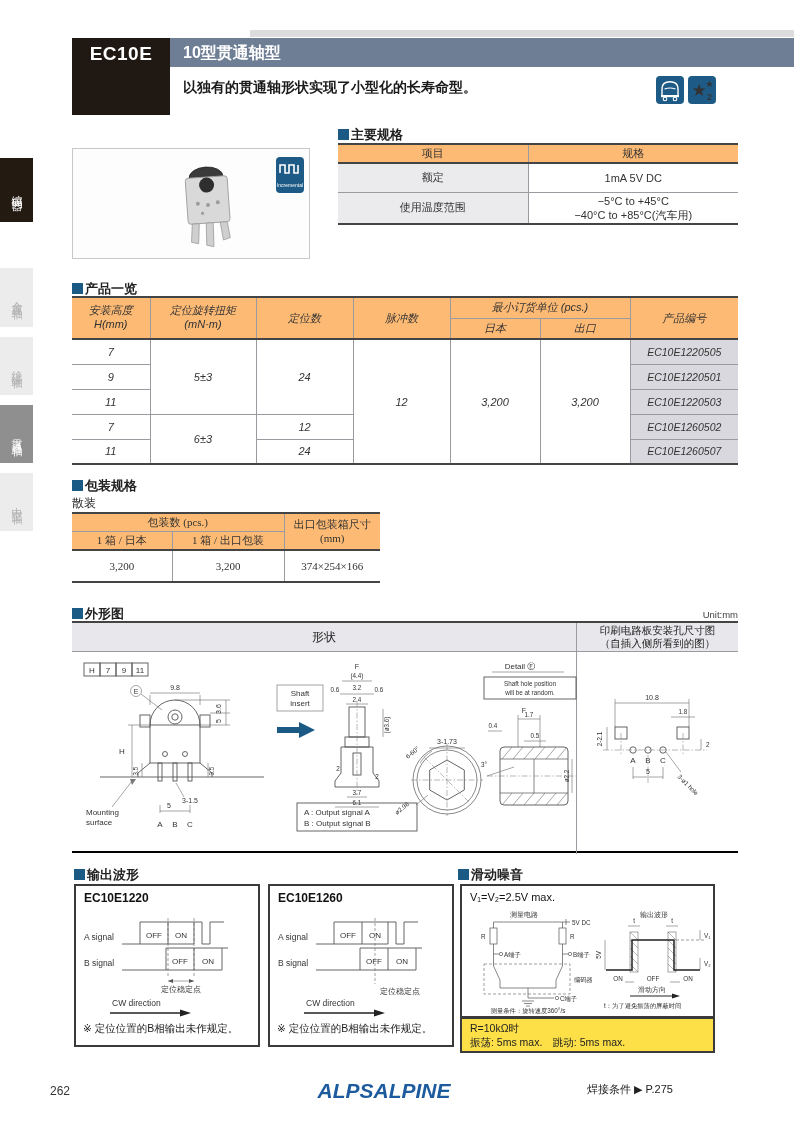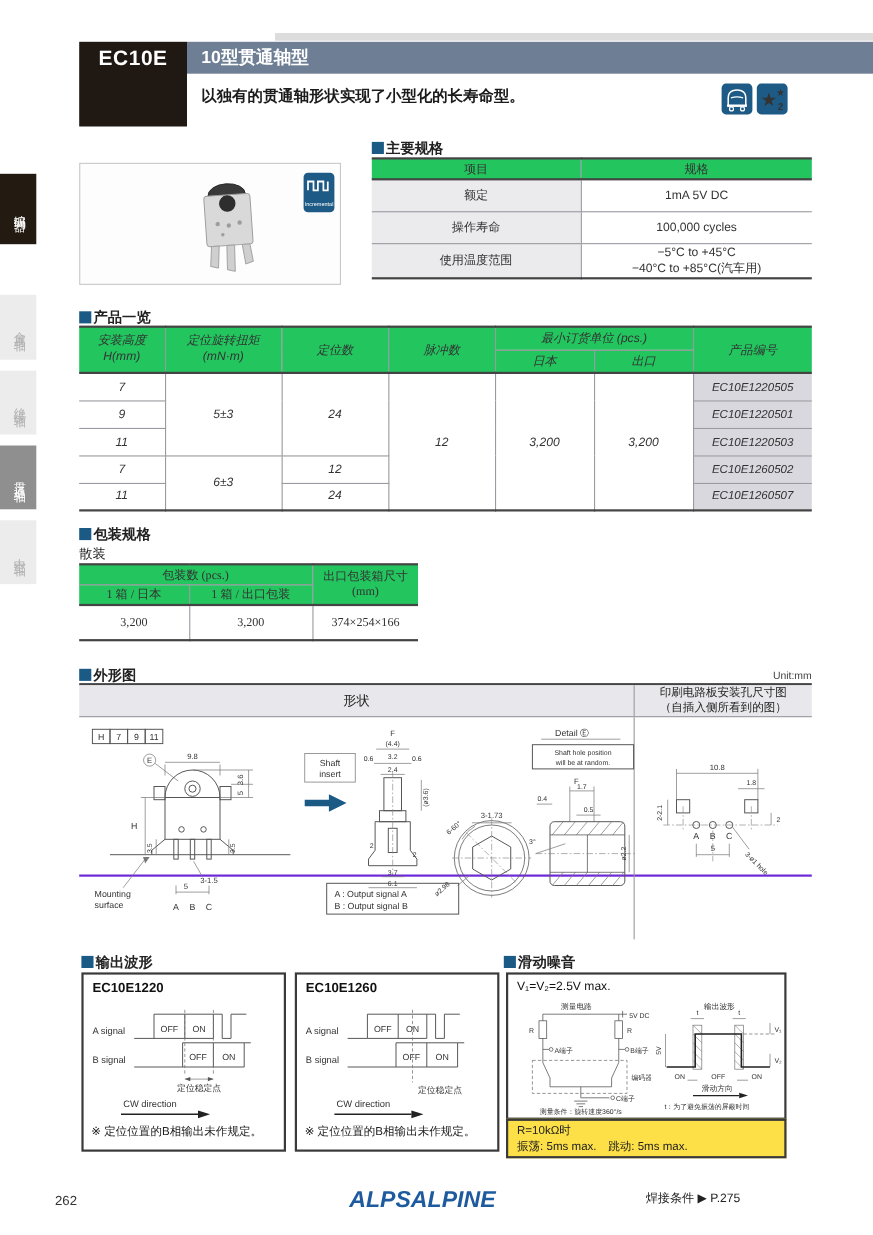--- a/index.html
+++ b/index.html
@@ -20,25 +20,25 @@
   
   .sec{font-size:13px;font-weight:bold;color:#222;}
   .sq{display:inline-block;width:11px;height:11px;background:#1c5a86;margin-right:2px;vertical-align:-1px;}
   
   table.data{border-collapse:collapse;border-top:2px solid #444;border-bottom:2px solid #444;
              font-size:11px;color:#333;table-layout:fixed;}
   table.data th,table.data td{border:1px solid #9a9aa0;text-align:center;padding:1px 4px;font-weight:normal;}
   table.data tr>*:first-child{border-left:none;}
   table.data tr>*:last-child{border-right:none;}
   table.data thead{border-bottom:2px solid #444;}
-  table.data th{background:#22c55e;}
+  table.data th{background:#fdba74;}
   td.lab{background:#ebebee;text-align:left;padding-left:10px;}
   td.part{background:#d8d8de;font-weight:bold;font-size:10.5px;}
   
-  .ol-table{position:absolute;left:72px;top:621px;width:666px;height:176px;border-top:2px solid #444;border-bottom:2px solid #6d28d9;box-sizing:border-box;}
+  .ol-table{position:absolute;left:72px;top:621px;width:666px;height:232px;border-top:2px solid #444;border-bottom:2px solid #000000;box-sizing:border-box;}
   .ol-head{display:flex;height:28px;border-bottom:1px solid #9a9aa0;background:#e8e8ec;}
   .ol-h1{width:505px;border-right:1px solid #9a9aa0;display:flex;align-items:center;justify-content:center;font-size:12px;box-sizing:border-box;}
   .ol-h2{width:161px;display:flex;align-items:center;justify-content:center;font-size:10.5px;text-align:center;line-height:1.25;}
   .ol-body{display:flex;height:202px;}
   .ol-b1{width:505px;border-right:1px solid #9a9aa0;box-sizing:border-box;}
   .ol-b2{width:161px;}
   
   .wbox{position:absolute;width:186px;height:163px;border:2px solid #3a3a3a;background:#fff;box-sizing:border-box;}
   .wbox h3{margin:5px 0 0 8px;font-size:12px;color:#111;}
   .wnote{position:absolute;left:7px;bottom:9px;font-size:10.5px;color:#222;}
@@ -138,24 +138,20 @@
     <thead>
       <tr style="height:19px;">
         <th>项目</th>
         <th>规格</th>
       </tr>
     </thead>
     <tbody>
       <tr style="height:29px;">
         <td class="lab">额定</td>
         <td>1mA 5V DC</td>
-      </tr>
-      <tr style="height:29px;">
-        <td class="lab">操作寿命</td>
-        <td>100,000 cycles</td>
       </tr>
       <tr style="height:28px;">
         <td class="lab">使用温度范围</td>
         <td class="pre" style="line-height:1.3;">−5°C to +45°C
 −40°C to +85°C(汽车用)</td>
       </tr>
     </tbody>
   </table>
 
   <div class="abs sec" style="left:72px;top:280px;"><span class="sq"></span><span>产品一览</span></div>

